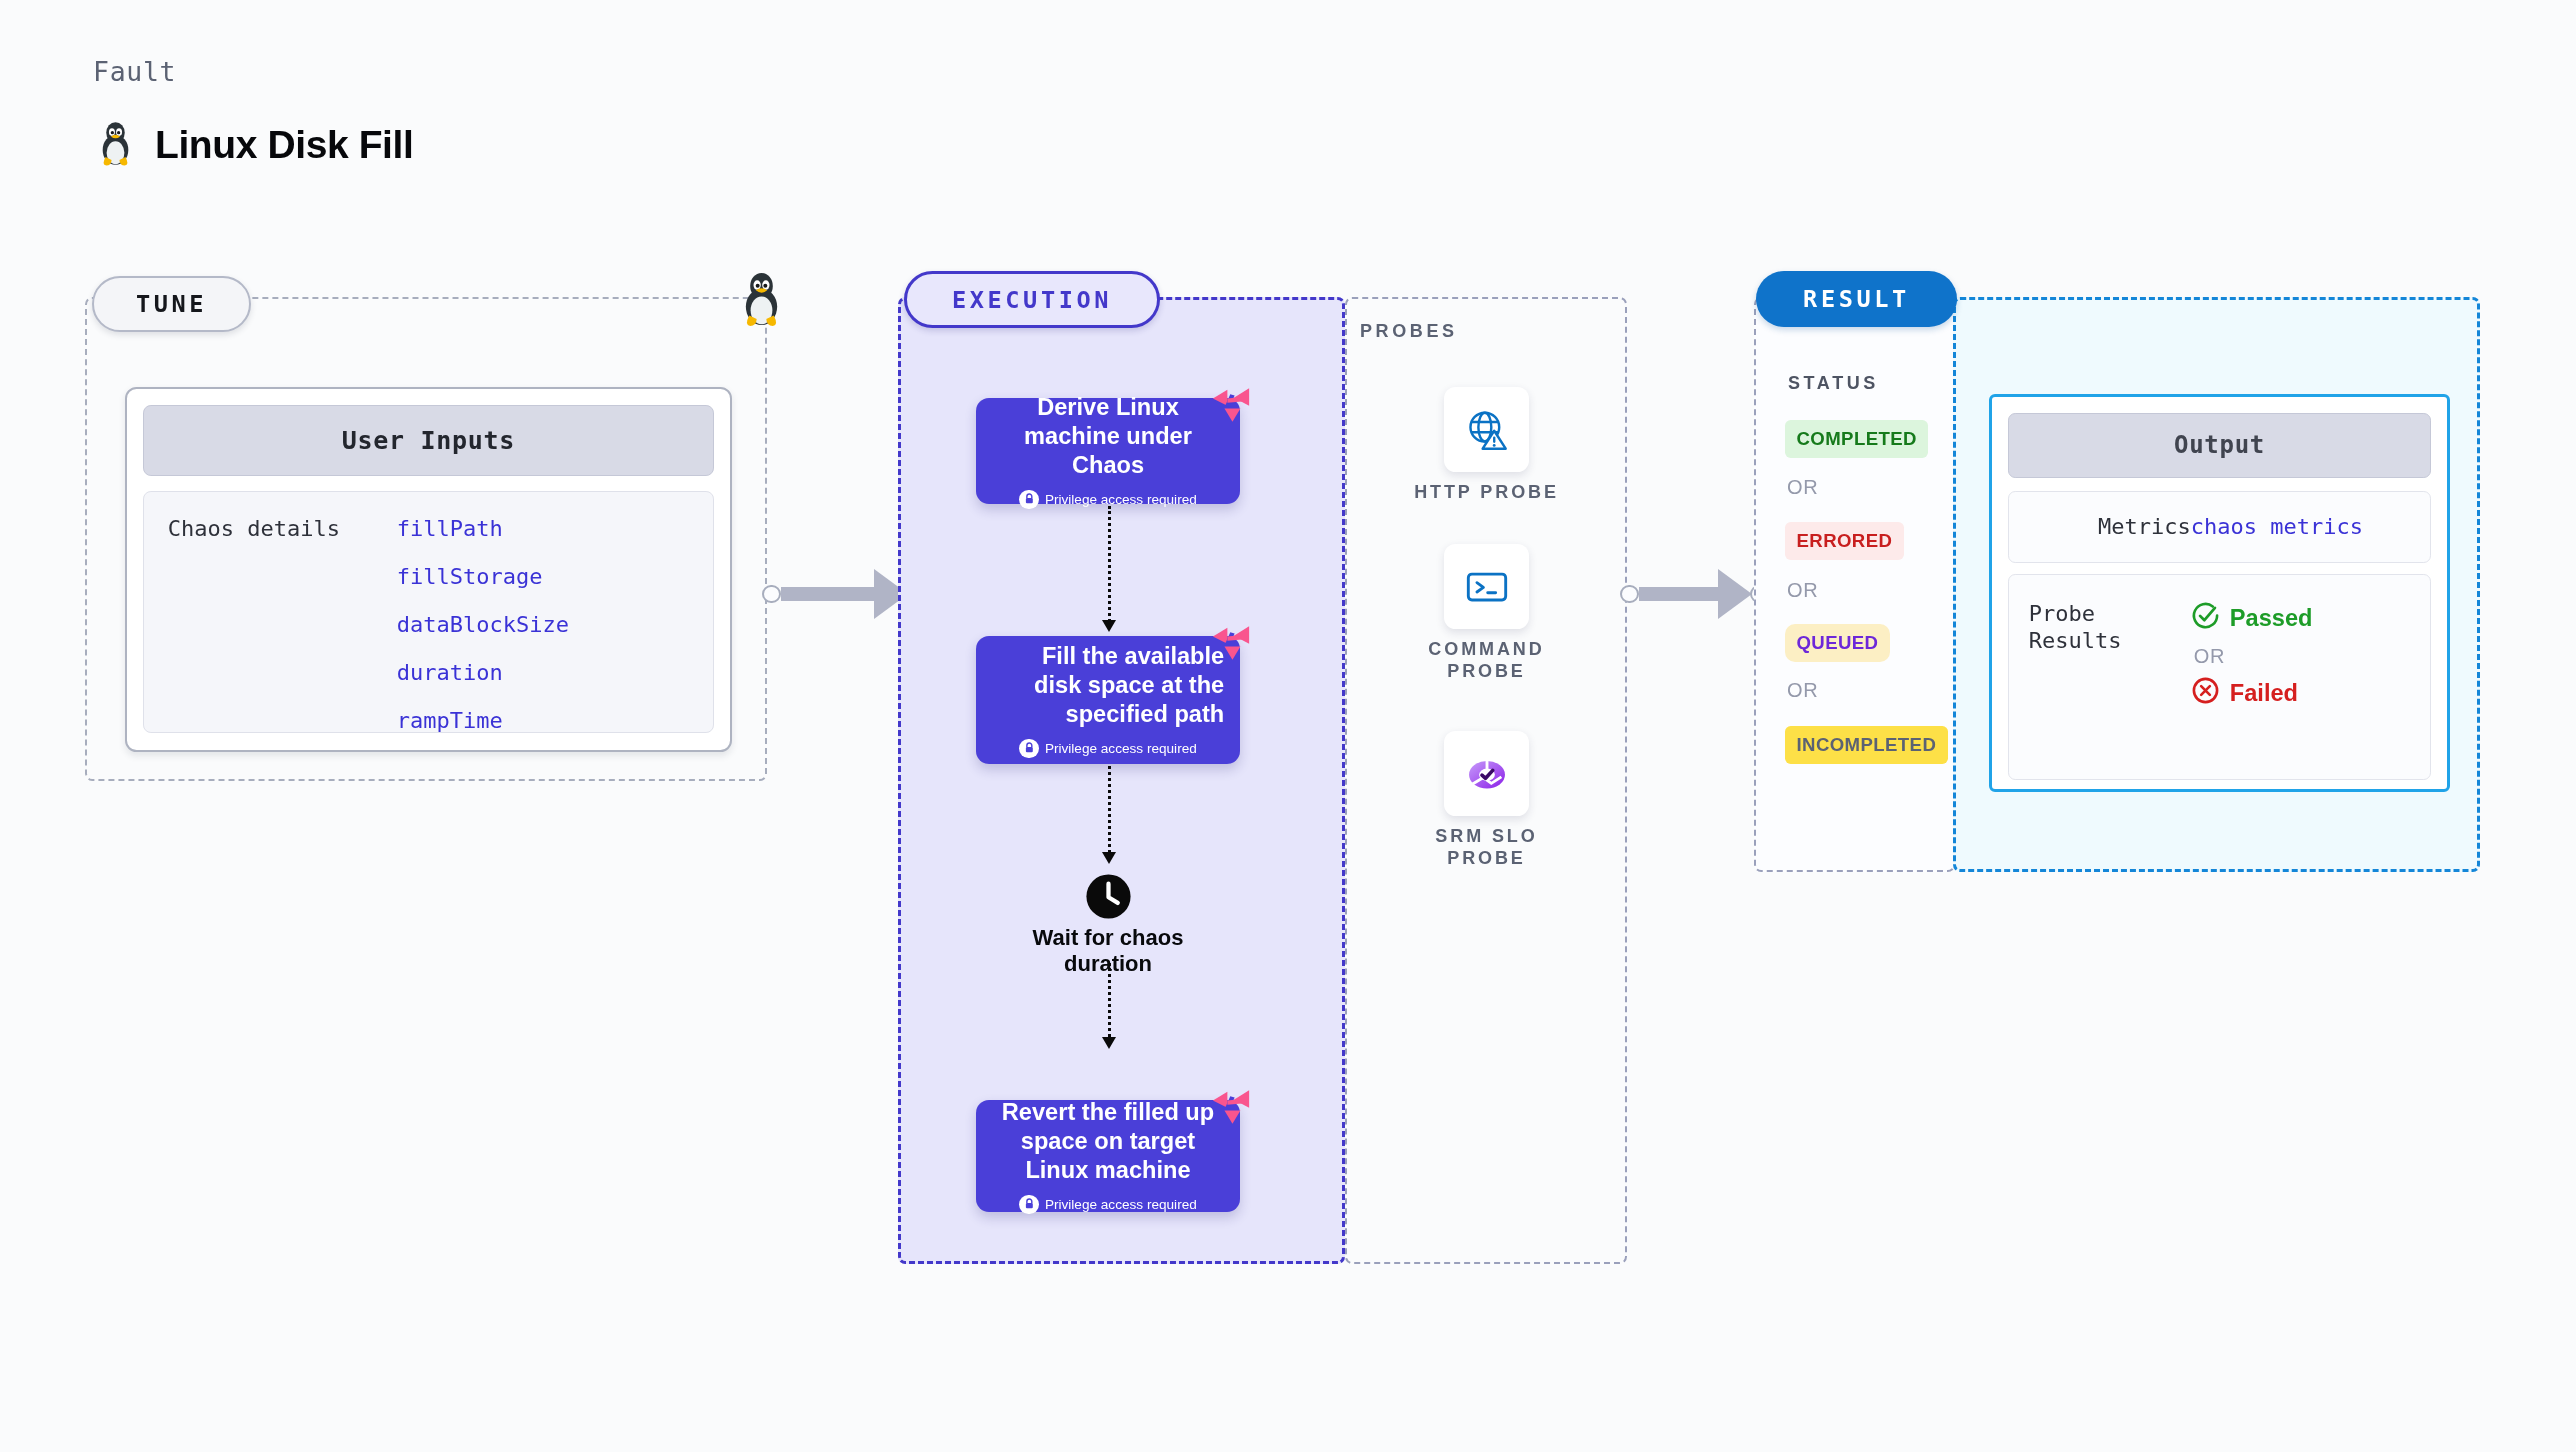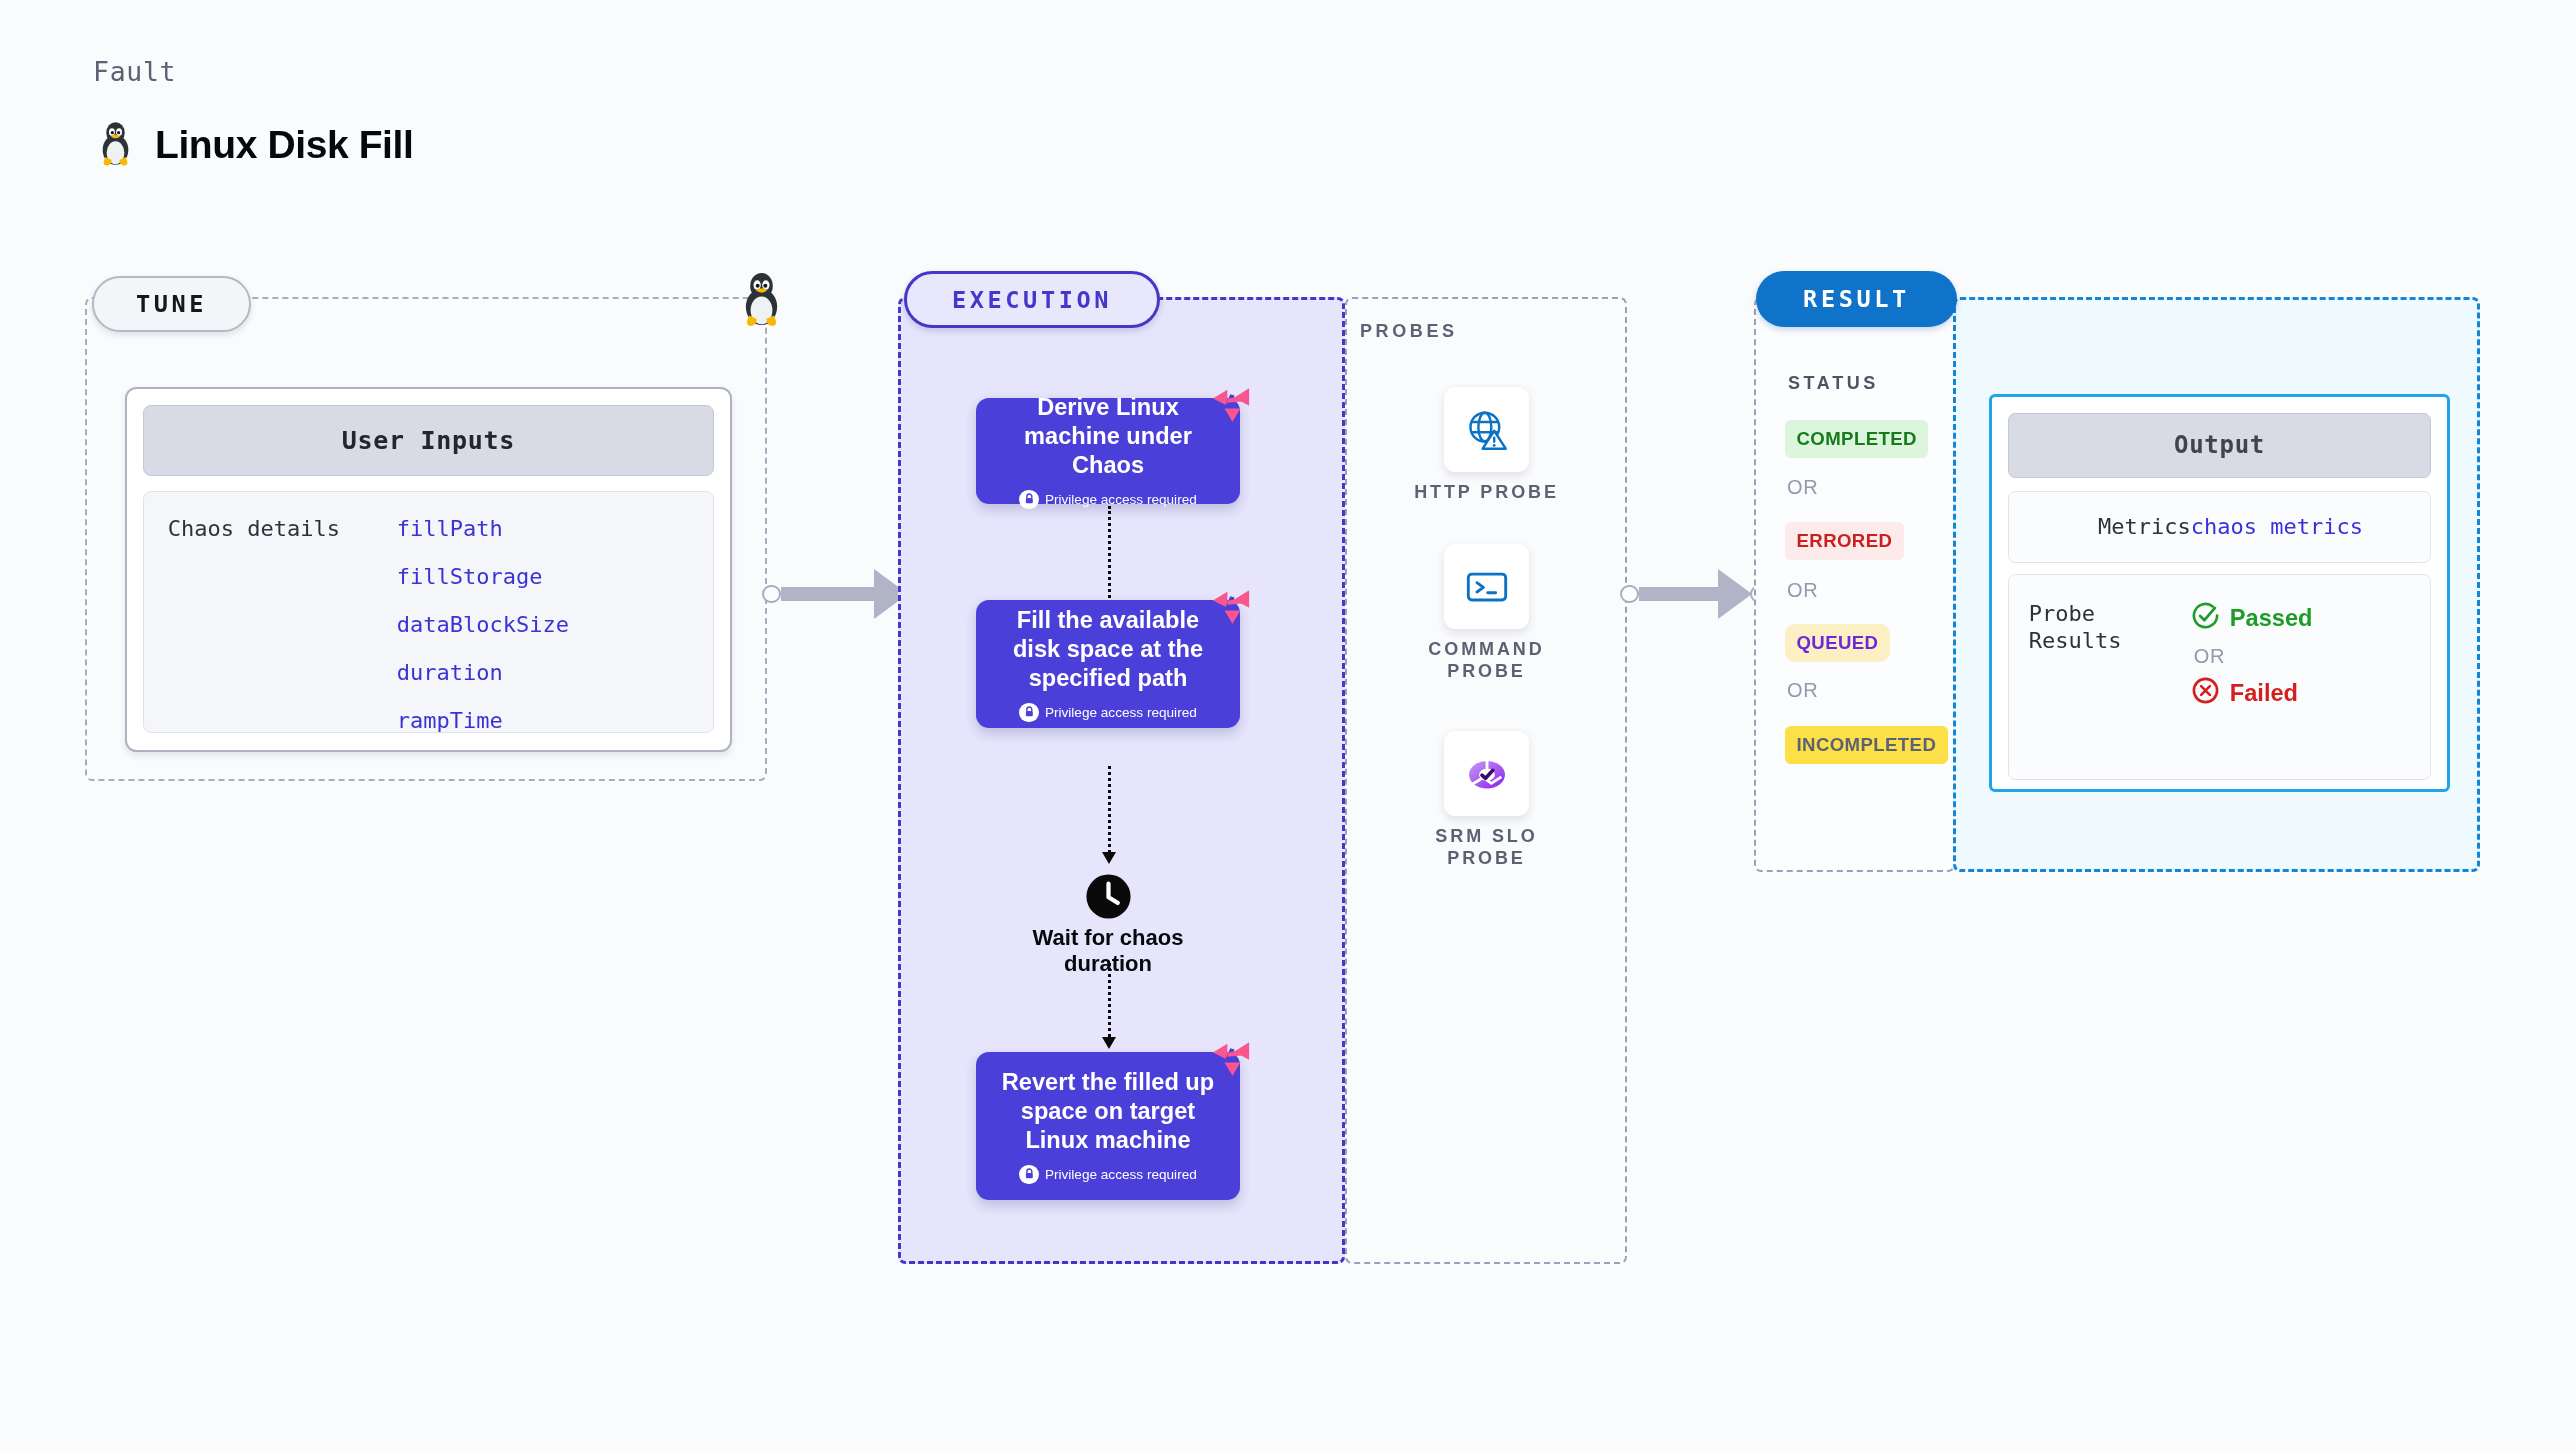--- a/index.html
+++ b/index.html
@@ -105,22 +105,22 @@
     margin-top: 10px; display: flex; align-items: center; gap: 6.4px;
     font-size: 13.6px; font-weight: normal;
   }
   .lock-badge {
     width: 19.3px; height: 19.3px; border-radius: 50%; background: #fff;
     display: flex; align-items: center; justify-content: center; flex: none;
   }
   .corner-logo { position: absolute; right: -11.5px; top: -14.3px; width: 42px; height: 42px; }
 
   #exec-card-1 { left: 976px; top: 398px; width: 264px; height: 106px; }
-  #exec-card-2 { left: 976px; top: 600px; width: 264px; height: 128px; }
-  #exec-card-3 { left: 976px; top: 1052px; width: 264px; height: 148px; }
+  #exec-card-2 { left: 976px; top: 636px; width: 264px; height: 128px; text-align: right; }
+  #exec-card-3 { left: 976px; top: 1100px; width: 264px; height: 112px; }
 
   #wait-node {
     position: absolute; left: 1024px; top: 873px; width: 168px;
     display: flex; flex-direction: column; align-items: center;
   }
   #wait-clock { width: 47px; height: 47px; }
   #wait-label {
     margin-top: 5px; font-size: 22px; font-weight: bold; color: #08090c;
     text-align: center; line-height: 1.2;
   }

